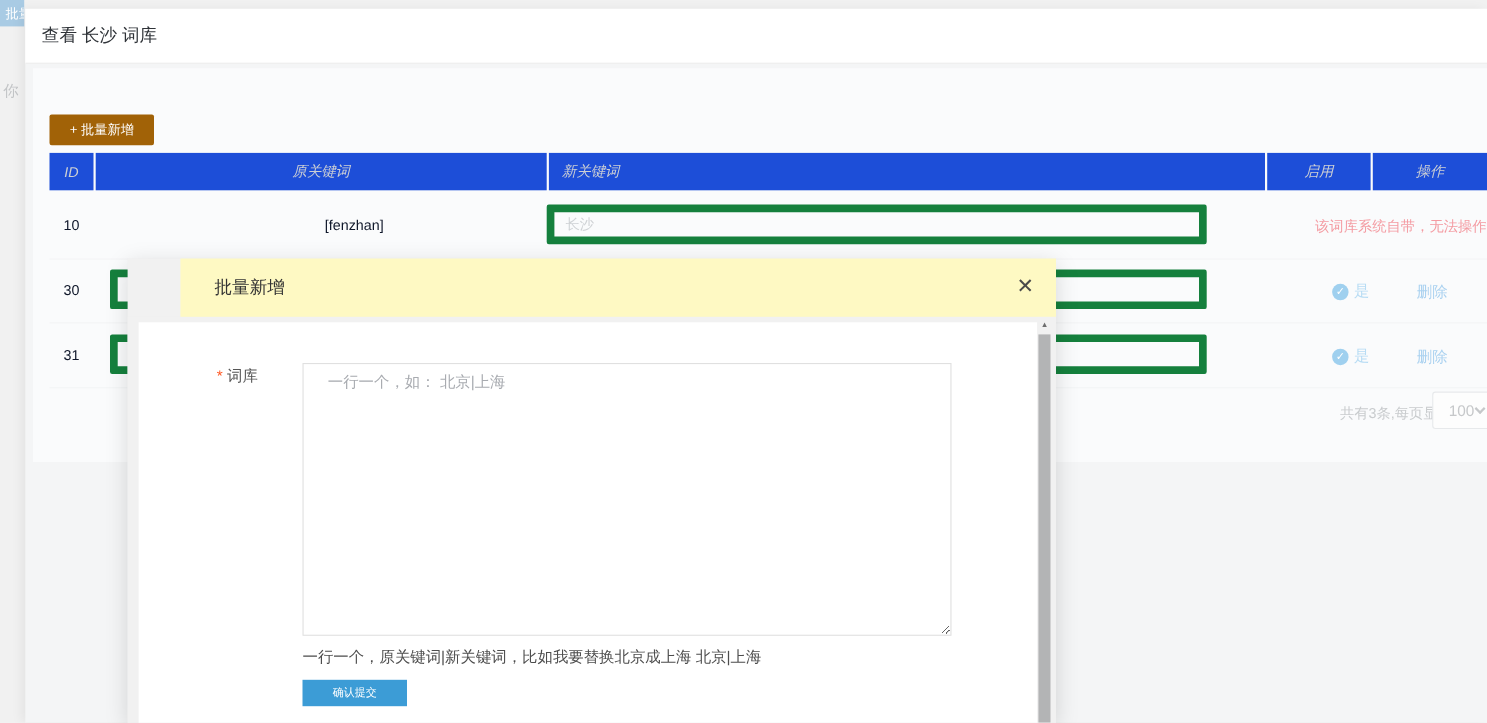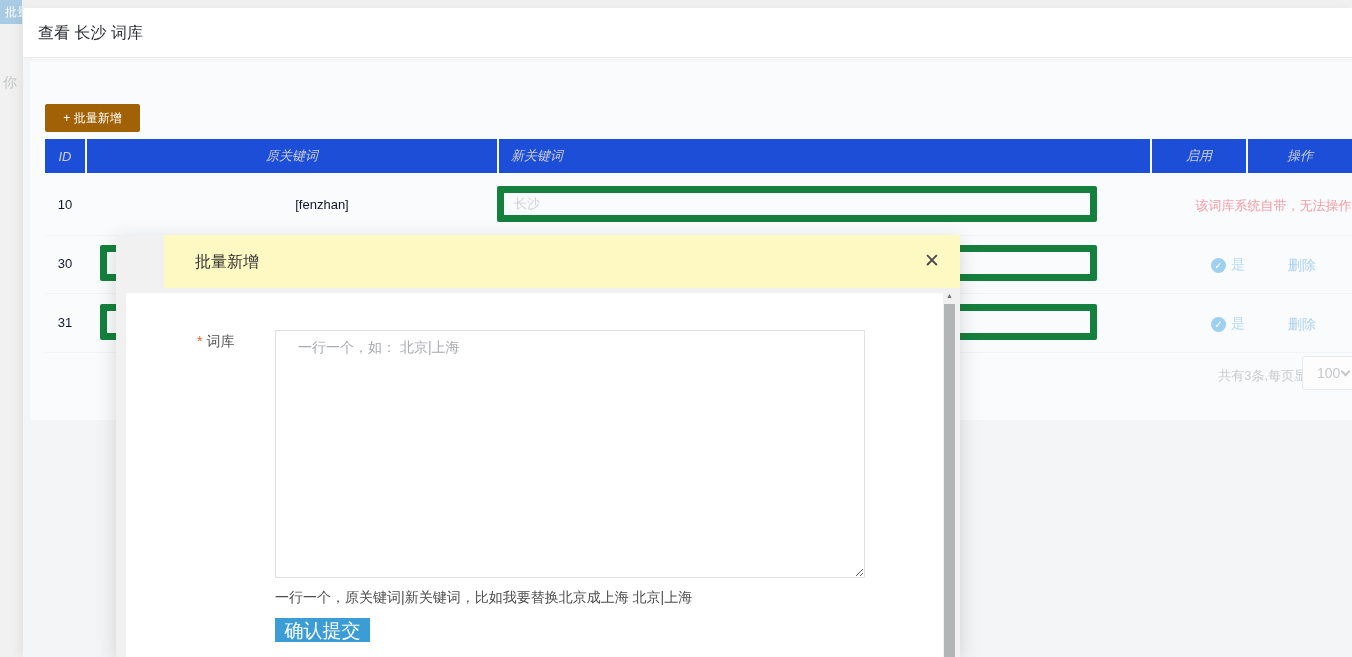--- a/index.html
+++ b/index.html
@@ -76,21 +76,21 @@
   #modal-inner { left:10px; top:5px; width:817px; height:620px; background:#fff; }
 
   #form-label { left:71px; top:40px; font-size:14px; color:#555; }
   #form-label .star { color:#ff5722; margin-right:4px; }
   #kw-textarea { left:149px; top:37px; width:590px; height:248px; border:1px solid #e0e0e0;
                  resize:both; font-size:14px; color:#555; padding:8px 22px; outline:none;
                  font-family:inherit; background:#fff; }
   #kw-textarea::placeholder { color:#a8abb0; }
   #form-help { left:149px; top:296px; font-size:14px; color:#4d4d4d; }
   #submit-btn { left:149px; top:325px; width:95px; height:24px; background:#3c9cd6; color:#fff;
-                font-size:19px; border:none; cursor:pointer; }
+                font-size:10px; border:none; cursor:pointer; }
 
   #modal-scrollbar { right:4px; top:0; bottom:0; width:13px; background:#f1f1f1; }
   #sb-up { left:0; top:0; width:13px; height:15px; text-align:center; font-size:7px;
            line-height:15px; color:#6e6e6e; cursor:pointer; }
   #sb-thumb { left:1px; top:16px; width:11px; bottom:0; background:#b3b4b5; cursor:pointer; }
 </style>
 </head>
 <body>
 
 <div class="abs" id="frag-chip">批量</div>

